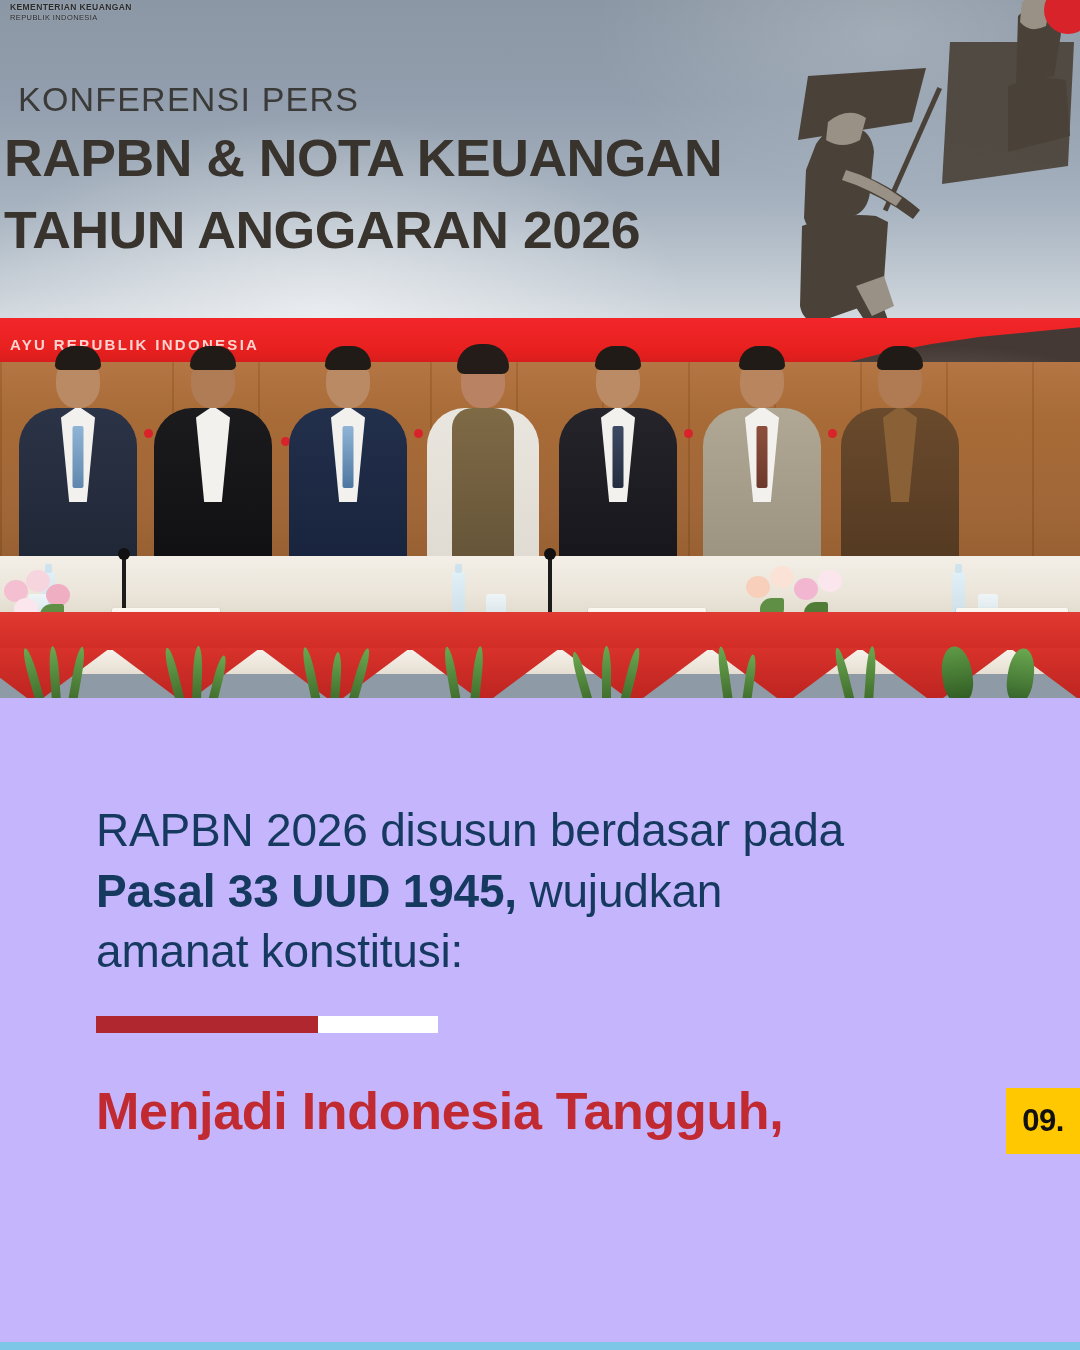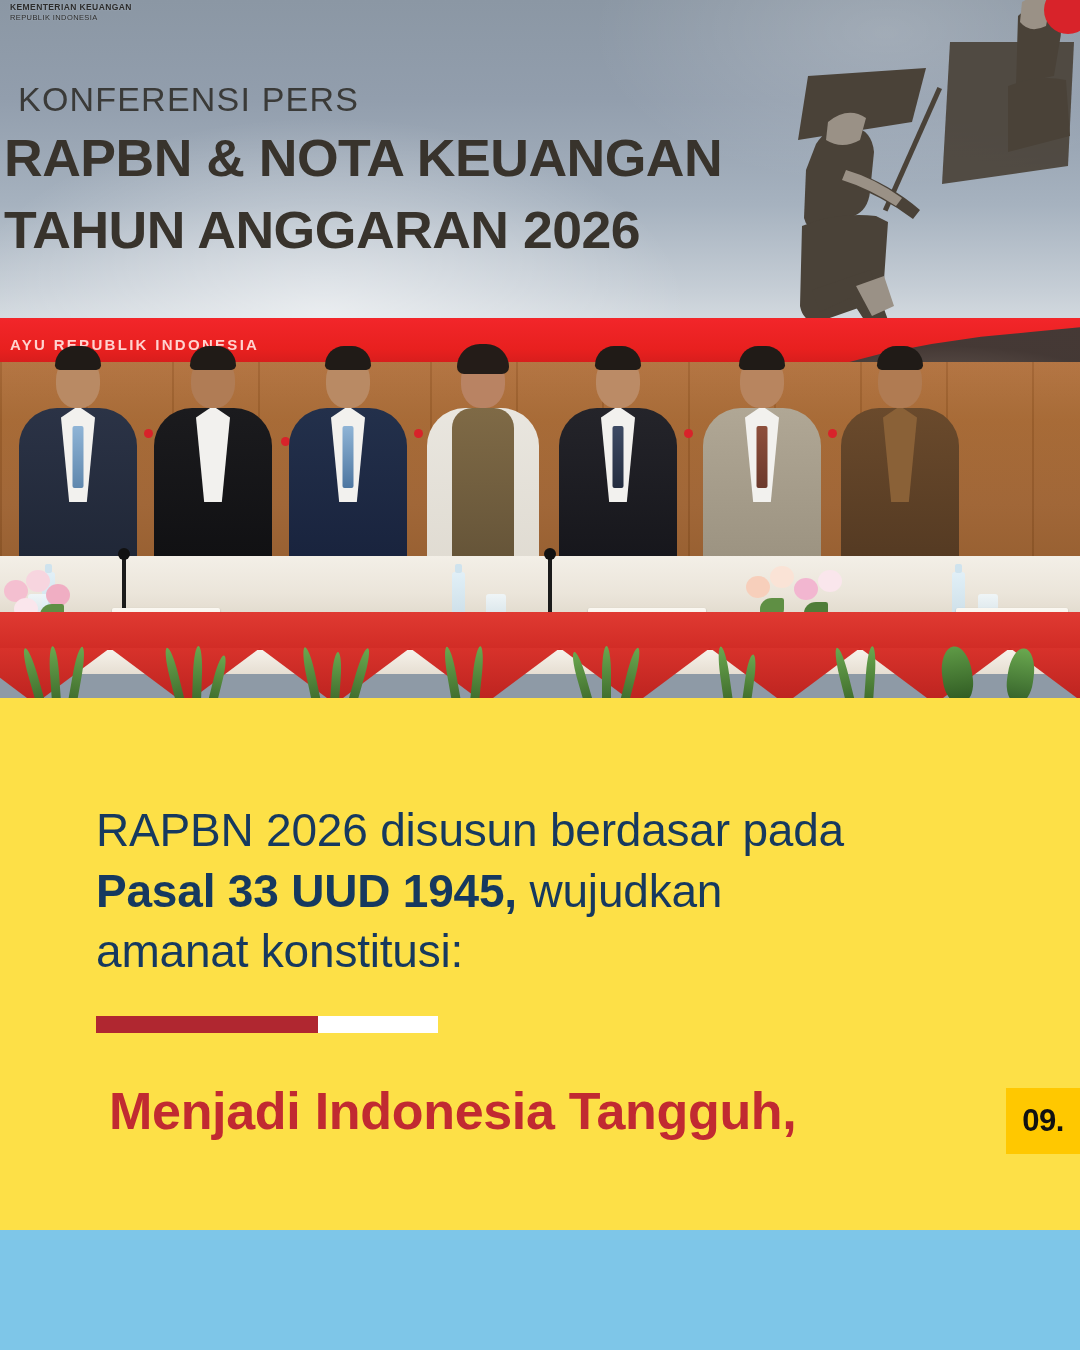--- a/index.html
+++ b/index.html
@@ -178,39 +178,38 @@
   .np-seal { width:12px; height:12px; border-radius:50%; background:#b9962f; flex:none; }
   .np-text { font-size:6.5px; color:#5d5242; letter-spacing:.2px; white-space:nowrap;
              filter:blur(.45px); }
   .flowers {
     position:absolute; bottom:72px; width:120px; height:62px;
   }
   .flower { position:absolute; width:24px; height:22px; border-radius:50%; }
 
   
   .panel {
-    position:absolute; left:0; top:698px; width:1080px; height:532px;
-    background:#fde047;
+    position:absolute; left:0; top:698px; width:1080px; height:644px;
+    background:#c4b5fd;
   }
   .lede {
     position:absolute; left:96px; top:102px; width:790px;
     font-size:46px; line-height:1.32; color:#16395f; font-weight:400;
     letter-spacing:-.2px;
   }
   .lede b { font-weight:700; }
 
   .divider { position:absolute; left:96px; top:318px; height:17px; display:flex; }
   .div-red { width:222px; height:17px; background:#b02730; }
   .div-white { width:120px; height:17px; background:#ffffff; }
 
   .headline {
     position:absolute; left:96px; top:380px; width:820px;
     font-size:52px; line-height:1.28; font-weight:700; color:#c12a31;
     letter-spacing:-.3px;
-    margin-left:13px;
   }
 
   .badge {
     position:absolute; left:1006px; top:1088px; width:74px; height:66px;
     background:#ffc800; display:flex; align-items:center; justify-content:center;
   }
   .badge span {
     font-size:31px; font-weight:700; color:#111; letter-spacing:-.5px;
   }
 </style>

